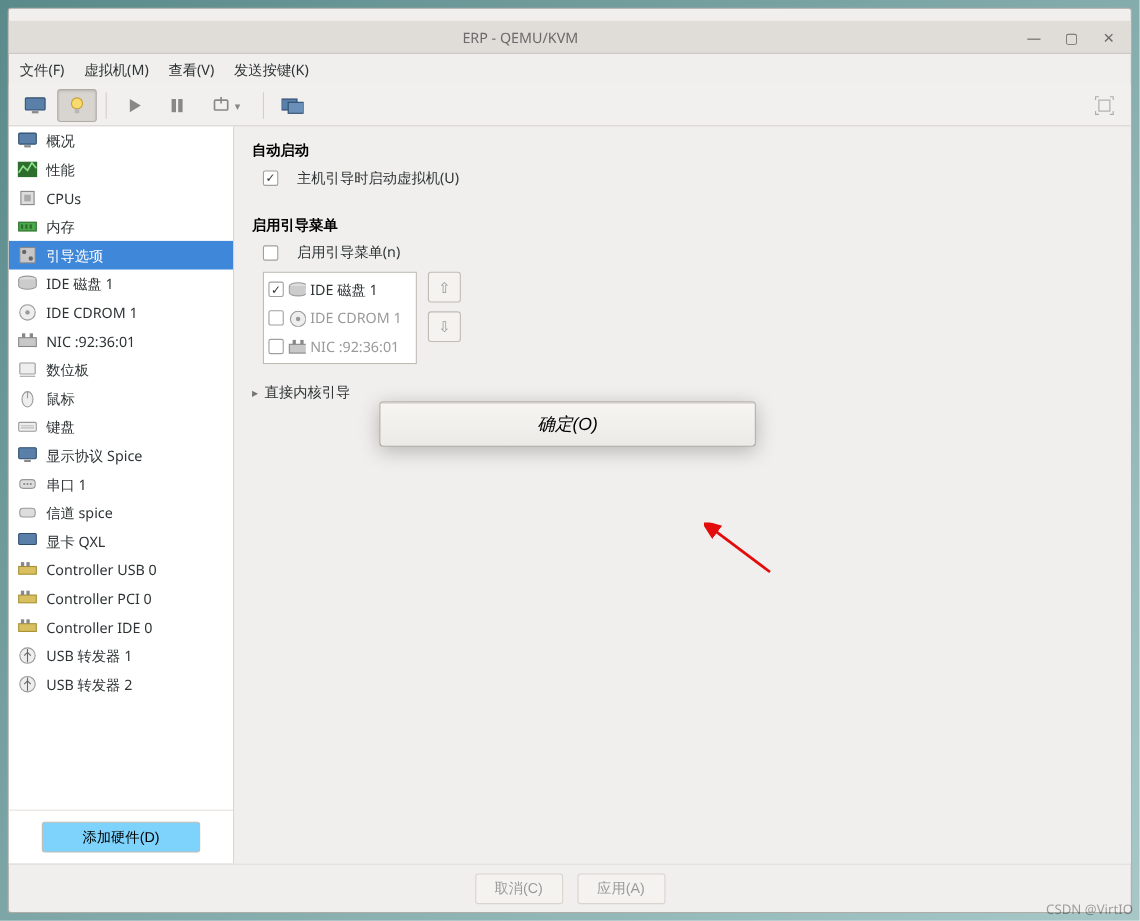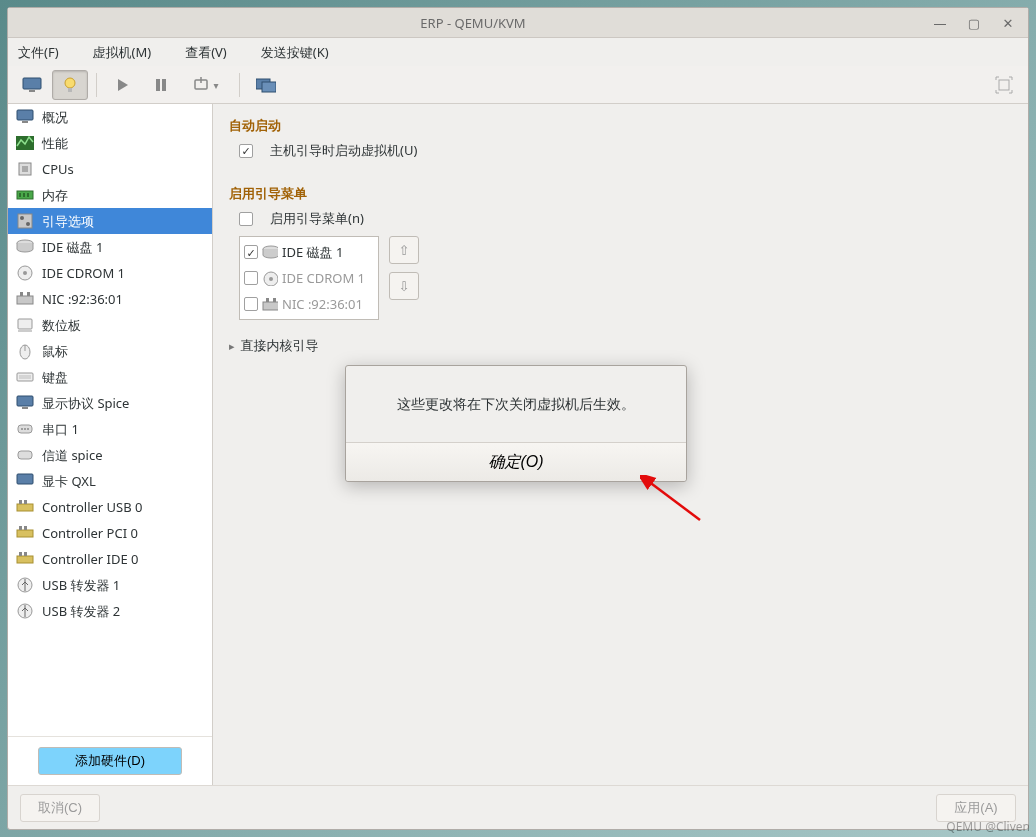--- a/index.html
+++ b/index.html
@@ -17,25 +17,26 @@
   background: #f0efed;
   border: 1px solid #b0aca8;
   border-radius: 3px;
   display: flex; flex-direction: column;
 }
 .titlebar {
   height: 30px; display: flex; align-items: center;
   background: #e0ddd8; border-bottom: 1px solid #ccc7c2;
   padding: 0 6px;
   color: #6a6a6a;
+  margin-top: 11px;
 }
 .titlebar .title { flex: 1; text-align: center; font-size: 13px; }
 .win-controls { display: flex; gap: 18px; margin-right: 6px; }
 .win-btn { width: 16px; height: 16px; color: #6a6a6a; cursor: pointer; display: flex; align-items: center; justify-content: center; }
-.menubar { height: 28px; display: flex; align-items: center; padding: 0 10px; gap: 34px; color: #2e3436; }
+.menubar { height: 28px; display: flex; align-items: center; padding: 0 10px; gap: 18px; color: #2e3436; }
 .menubar span { cursor: pointer; }
 .toolbar {
   height: 38px; display: flex; align-items: center; padding: 0 6px; gap: 2px;
   background: #f2f0ee; border-bottom: 1px solid #d2cec9;
 }
 .tbtn {
   width: 36px; height: 30px; border: 1px solid transparent; border-radius: 3px;
   display: flex; align-items: center; justify-content: center; cursor: pointer;
 }
 .tbtn.active { background: #d8d5d0; border-color: #b0aca8; box-shadow: inset 0 1px 2px rgba(0,0,0,.15); }
@@ -51,34 +52,34 @@
   height: 26px; cursor: pointer; white-space: nowrap;
 }
 .devitem.selected { background: #3f87d9; color: #ffffff; }
 .devicon { width: 18px; height: 18px; display: flex; align-items: center; justify-content: center; }
 .add-hw-wrap { padding: 10px 30px; border-top: 1px solid #e5e2dd; }
 .add-hw {
   width: 100%; height: 28px; border: 1px solid #c0bcb6; border-radius: 3px;
   background: #7dd3fc; cursor: pointer; font-size: 13px;
 }
 .content { flex: 1; padding: 12px 16px; position: relative; background: #f0efed; }
-.sect-title { font-weight: bold; color: #a16207; margin-bottom: 6px; }
+.sect-title { font-weight: bold; color: #000000; margin-bottom: 6px; }
 .chk { display: flex; align-items: center; gap: 17px; margin-left: 10px; cursor: pointer; }
 .chkbox { width: 14px; height: 14px; border: 1px solid #a0a0a0; background: #fff; border-radius: 2px; display: inline-flex; align-items: center; justify-content: center; font-size: 11px; color: #333; }
 .chkbox.checked::after { content: "✓"; }
 .bootlist-wrap { display: flex; align-items: flex-start; gap: 10px; margin-left: 10px; margin-top: 8px; }
 .bootlist { width: 140px; border: 1px solid #c0bcb6; background: #fff; padding: 2px; }
 .bootrow { display: flex; align-items: center; gap: 4px; padding: 2px; height: 26px; }
 .bootrow .mini { width: 16px; height: 16px; display: inline-flex; align-items: center; justify-content: center; }
 .bootrow.disabled { color: #9a9a9a; }
 .arrowbtns { display: flex; flex-direction: column; gap: 8px; }
 .arrowbtn { width: 30px; height: 28px; border: 1px solid #c0bcb6; background: #f5f3f0; border-radius: 3px; color: #999; display: flex; align-items: center; justify-content: center; }
 .expander { margin-top: 16px; color: #2e3436; cursor: pointer; }
 .expander::before { content: "▸"; margin-right: 6px; color: #777; font-size: 11px; }
-.footer { height: 44px; display: flex; align-items: center; justify-content: space-between; gap: 13px; padding: 0 12px; border-top: 1px solid #ddd9d4; }
+.footer { height: 44px; display: flex; align-items: center; justify-content: center; gap: 13px; padding: 0 12px; border-top: 1px solid #ddd9d4; }
 .btn { min-width: 80px; height: 28px; padding: 0 12px; border: 1px solid #c0bcb6; border-radius: 3px; background: #f5f3f0; cursor: pointer; font-size: 13px; }
 .btn.disabled { color: #9a9a9a; border-color: #d8d4cf; cursor: default; }
 .dialog {
   position: absolute; left: 345px; top: 365px; width: 342px;
   background: #f0efed; border: 1px solid #a8a39d; border-radius: 3px;
   box-shadow: 0 4px 18px rgba(0,0,0,.25);
 }
 .dlg-msg { padding: 28px 20px; text-align: center; font-size: 14px; color: #2e3436; }
 .dlg-btn-row { border-top: 1px solid #d4d0cb; }
 .dlg-ok { width: 100%; height: 38px; border: none; background: linear-gradient(#f7f5f2,#eceae6); cursor: pointer; font-size: 16px; border-radius: 0 0 3px 3px; font-style: italic; }
@@ -412,28 +413,27 @@
     </div>
   </div>
 
   <div class="footer">
     <button class="btn disabled">取消(C)</button>
     <button class="btn disabled">应用(A)</button>
   </div>
 </div>
 
 <div class="dialog">
-  <div class="dlg-msg">这些更改将在下次关闭虚拟机后生效。</div>
   <div class="dlg-btn-row">
     <button class="dlg-ok">确定(O)</button>
   </div>
 </div>
 
 <svg class="arrow-annot" width="70" height="55">
   <defs>
       <marker id="ah" markerWidth="10" markerHeight="10" refX="2" refY="3" orient="auto">
         <polygon points="0,0 8,3 0,6" fill="#e30b0b"></polygon>
       </marker>
     </defs>
   <line x1="60" y1="45" x2="8" y2="6" stroke="#e30b0b" stroke-width="2.5" marker-end="url(#ah)"></line>
 </svg>
 
-<div class="watermark">QEMU @Cliven</div>
+<div class="watermark">CSDN @VirtIO</div>
 
 </body></html>

